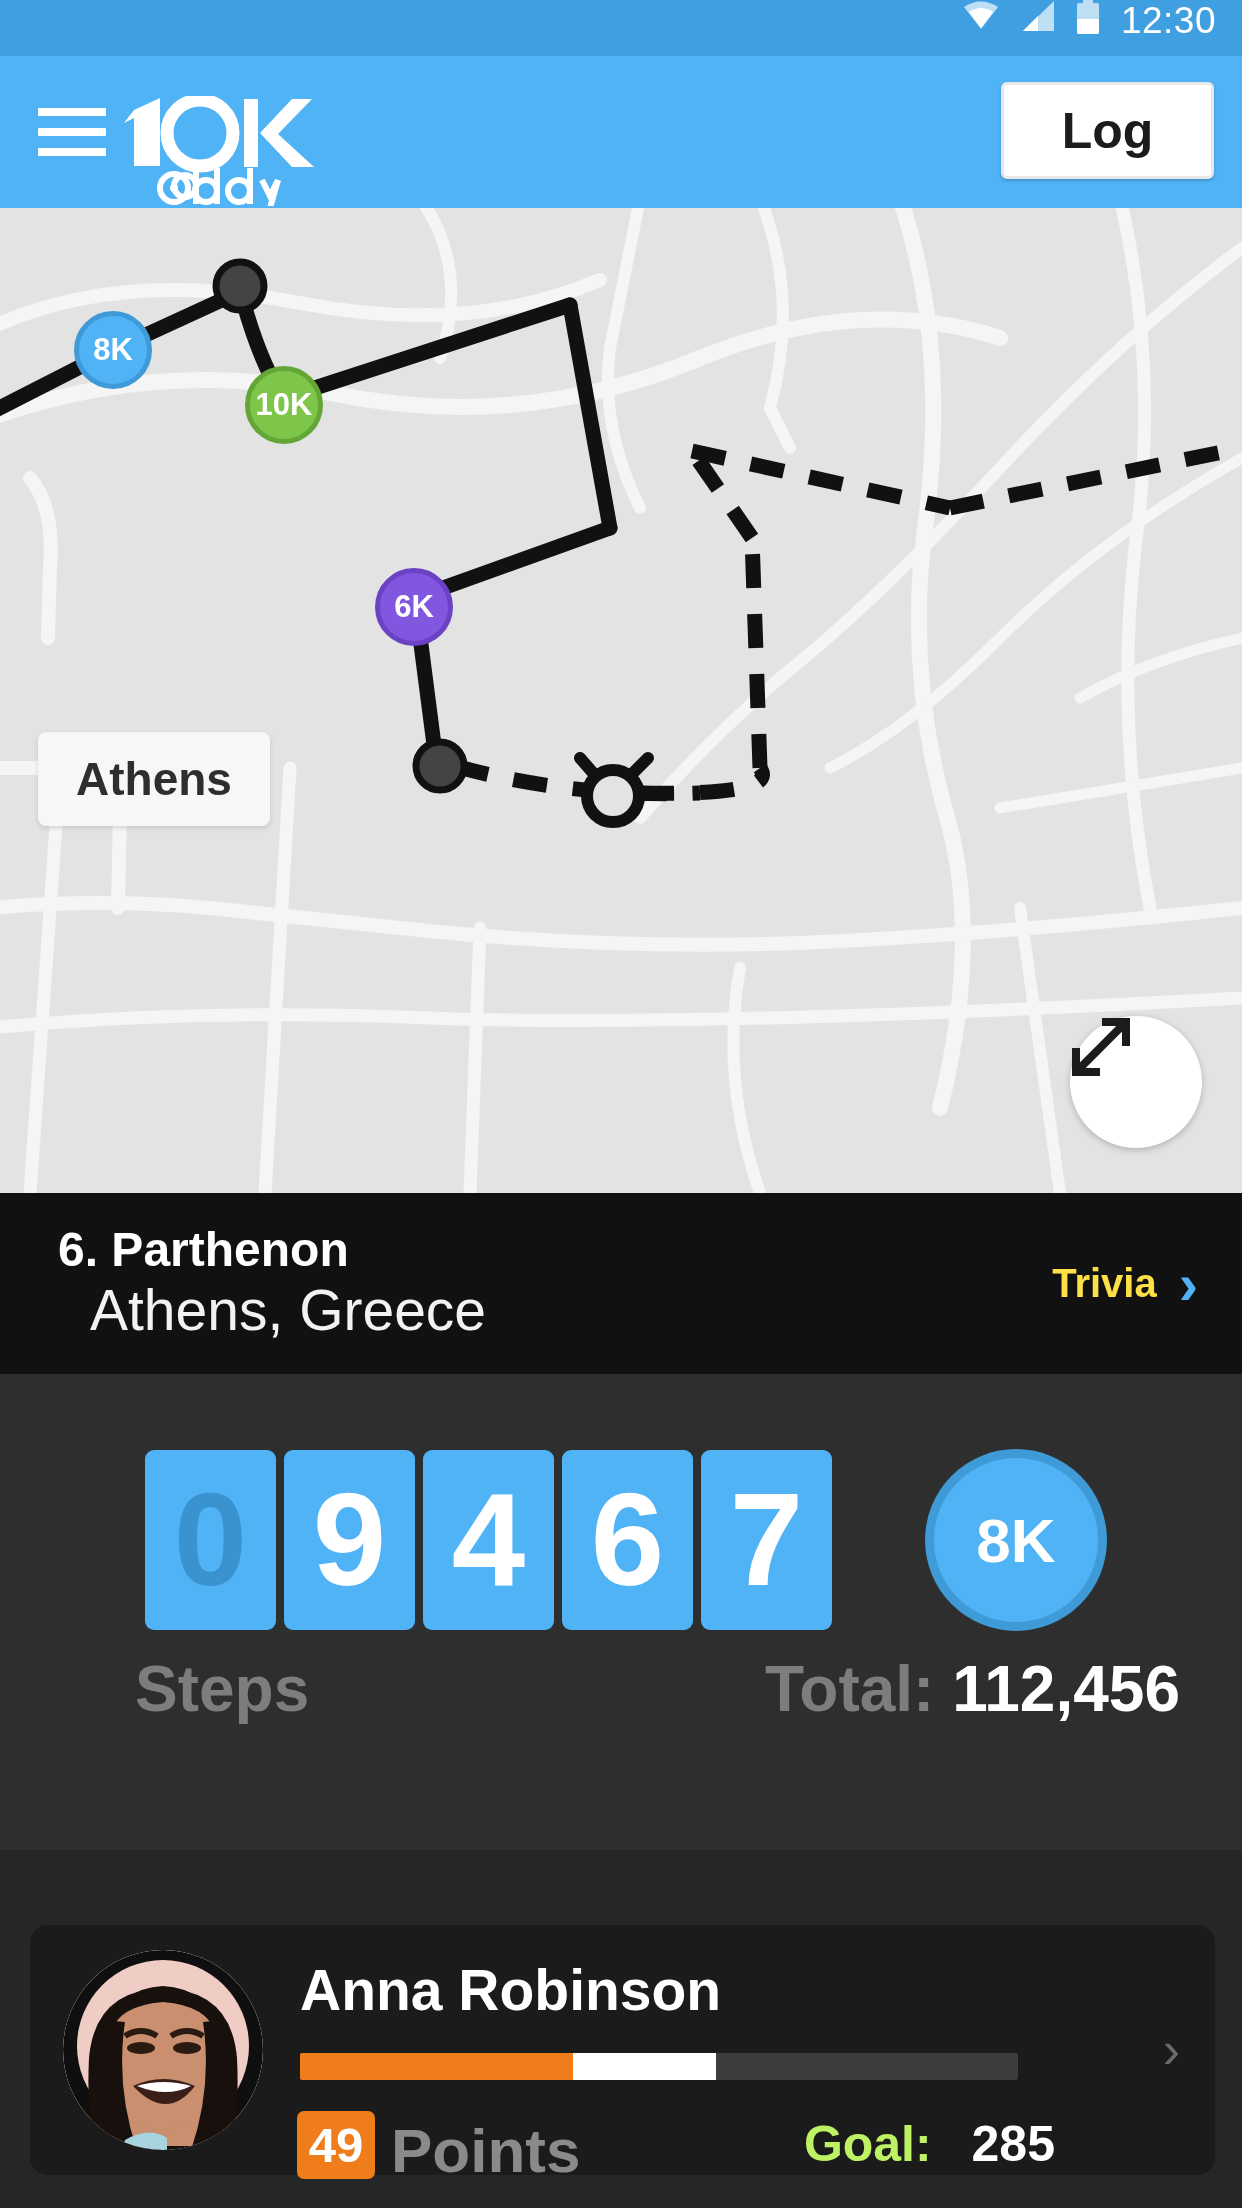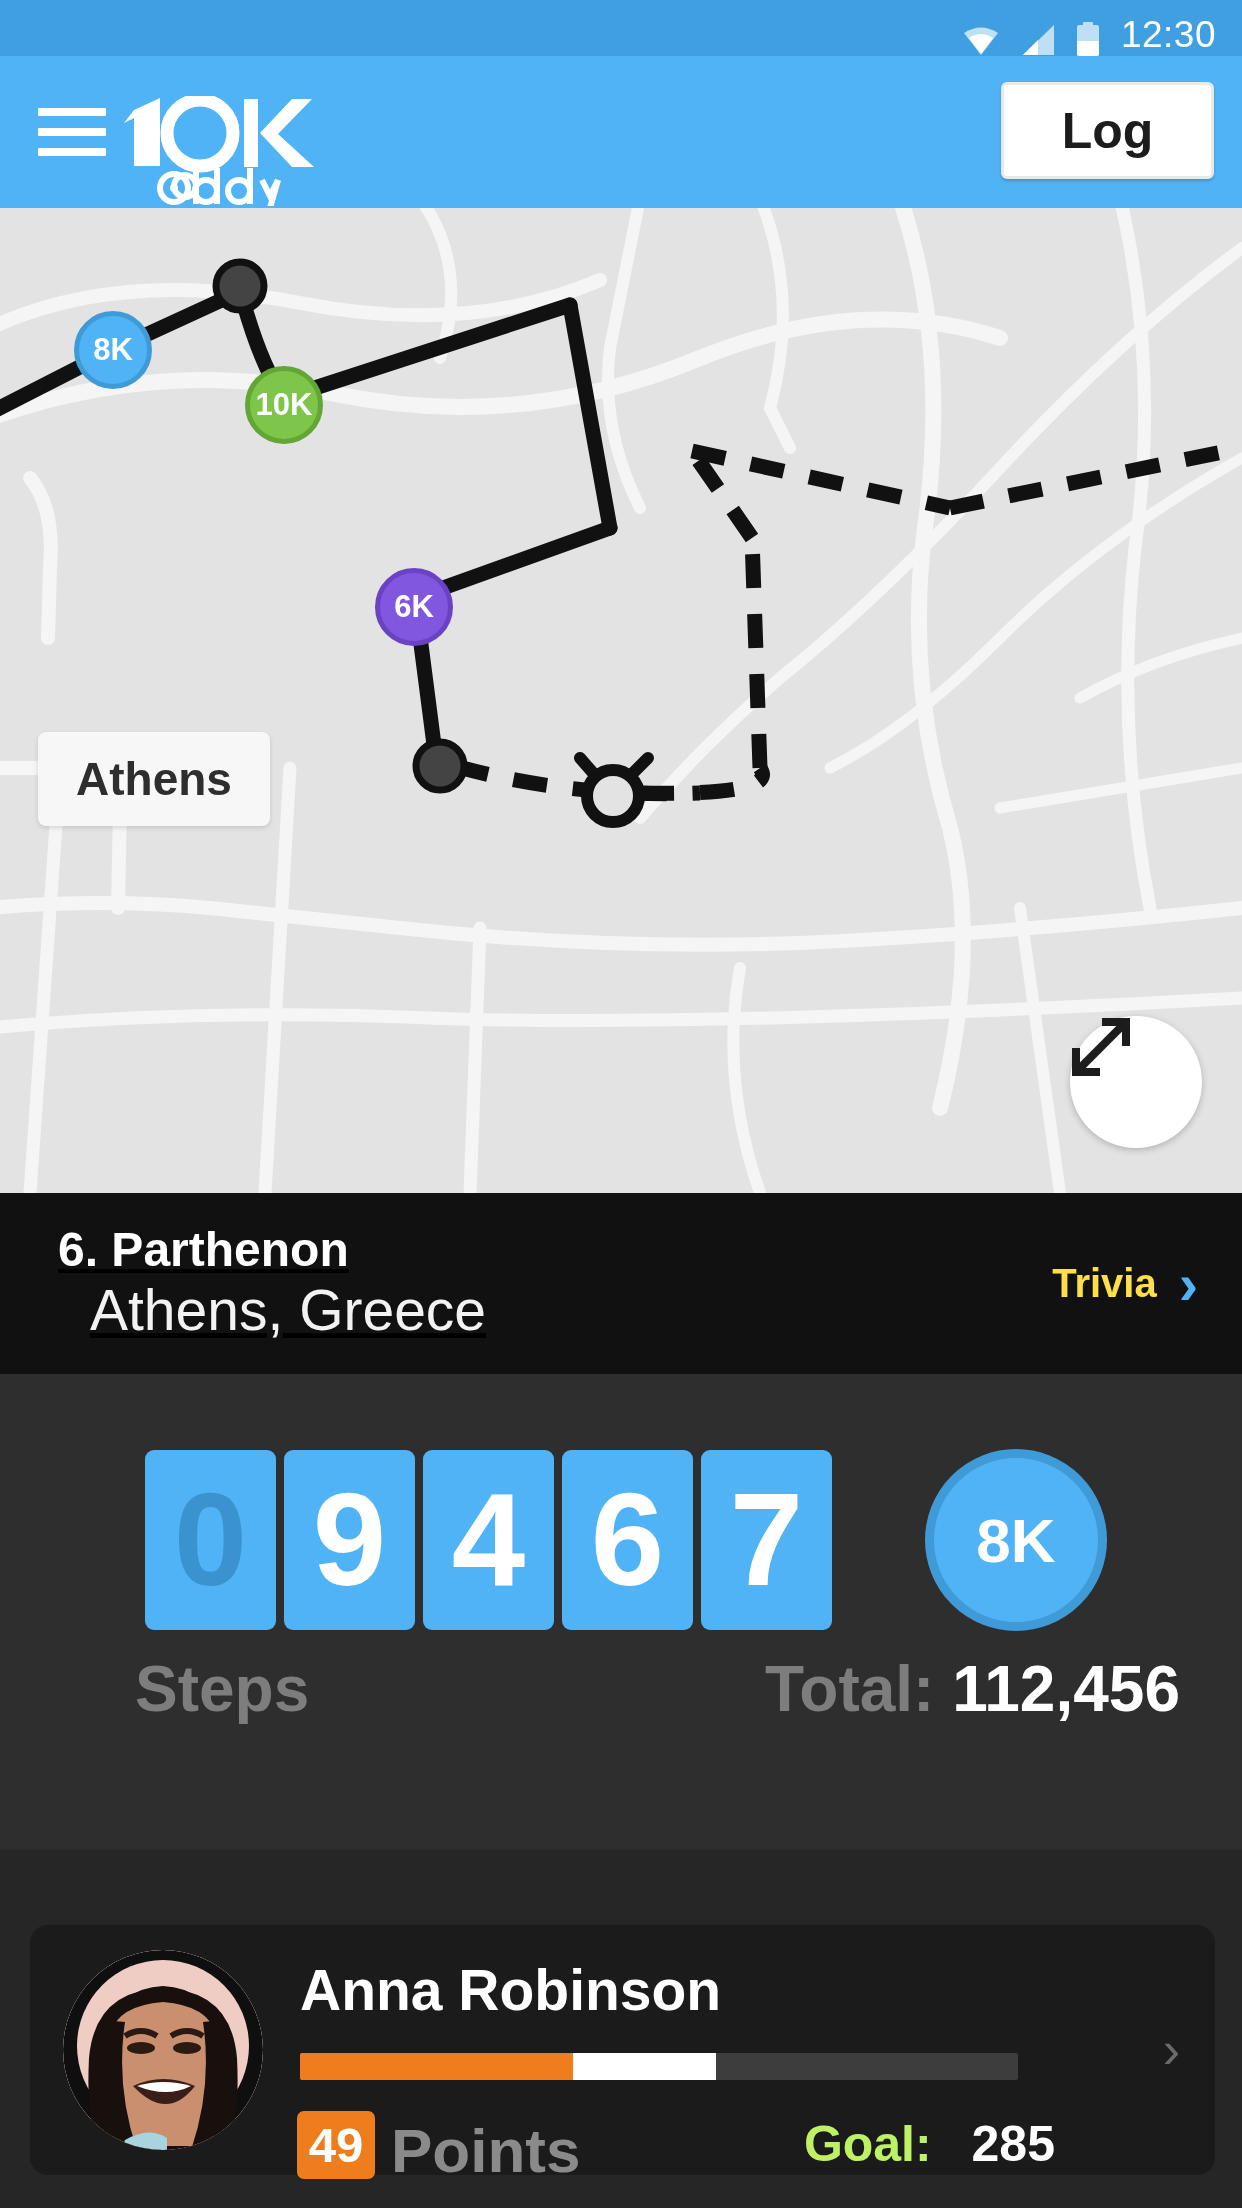--- a/index.html
+++ b/index.html
@@ -7,21 +7,21 @@
     width:1242px; height:2208px;
     background:#2b2b2b;
     font-family:"Liberation Sans", sans-serif;
     overflow:hidden;
   }
   #app { position:relative; width:1242px; height:2208px; background:#262626; }
 
   
   .statusbar {
     position:absolute; top:0; left:0; width:1242px; height:56px;
-    background:#3f9fe0; display:flex; align-items:flex-end;
+    background:#3f9fe0; display:flex; align-items:flex-start;
     justify-content:flex-end; padding-right:26px; gap:22px;
   }
   .sb-wifi { width:36px; height:30px; position:relative; }
   .sb-wifi svg { display:block; }
   .sb-sig { width:34px; height:32px; }
   .sb-batt { width:22px; height:34px; position:relative; }
   .sb-batt .cap { position:absolute; top:0; left:6px; width:10px; height:4px; background:#bfdff5; border-radius:1px;}
   .sb-batt .body { position:absolute; top:3px; left:0; width:22px; height:31px; background:#bfdff5; border-radius:2px;}
   .sb-batt .fill { position:absolute; bottom:0; left:0; width:22px; height:15px; background:#ffffff; border-radius:0 0 2px 2px;}
   .sb-time { color:#ffffff; font-size:37px; letter-spacing:0.5px; font-family:"Liberation Sans", sans-serif; }
@@ -75,21 +75,21 @@
   .expandbtn {
     position:absolute; right:40px; bottom:45px;
     width:132px; height:132px; border-radius:50%;
     background:#fff; box-shadow:0 2px 7px rgba(0,0,0,.22);
     display:flex; align-items:center; justify-content:center; cursor:pointer;
   }
 
   
   .placebar {
     position:absolute; top:1193px; left:0; width:1242px; height:181px;
-    background:#111111; display:flex; align-items:center;text-decoration:underline;
+    background:#111111; display:flex; align-items:center;
   }
   .place-left { margin-left:58px; }
   .place-title { font-size:48px; font-weight:bold; color:#ffffff; line-height:1.12; }
   .place-sub   { font-size:57px; color:#f2f2f2; line-height:1.18; margin-left:32px; }
   .trivia {
     position:absolute; right:44px; top:50%; transform:translateY(-50%);
     display:flex; align-items:center; gap:22px; cursor:pointer;
   }
   .trivia-label { font-size:40px; font-weight:bold; color:#fde047; }
   .chev-blue { color:#4fb3f6; font-size:58px; font-weight:bold; line-height:1; }

